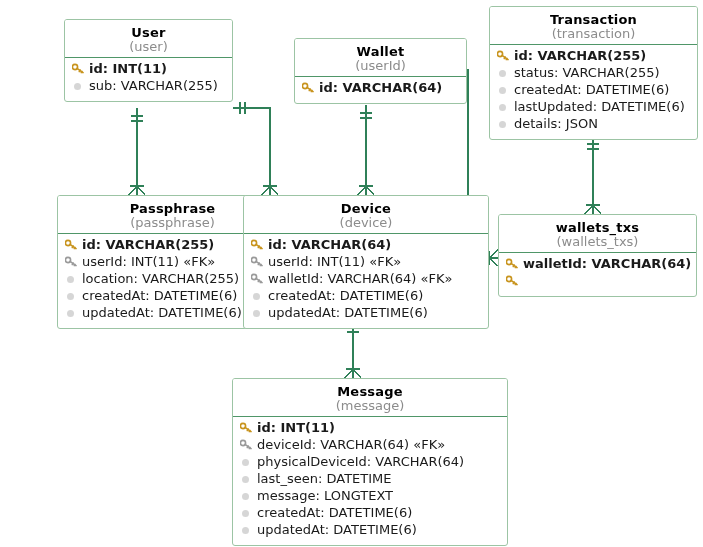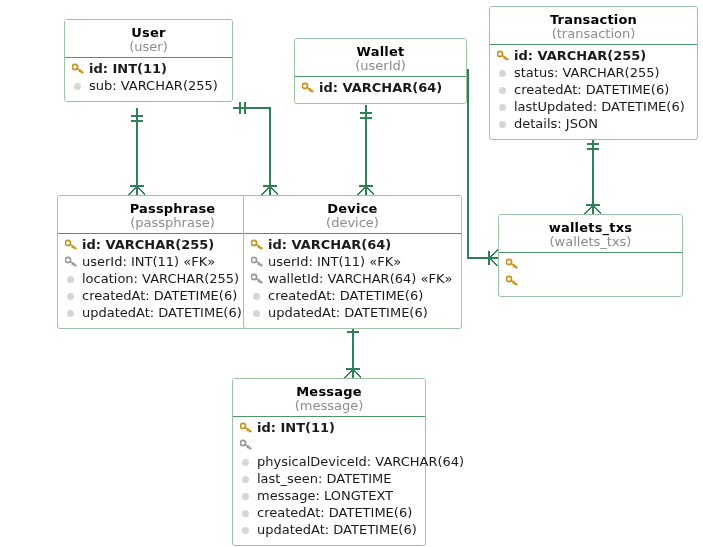--- a/index.html
+++ b/index.html
@@ -266,21 +266,21 @@
           <div class="attr">
             <span class="marker dot"></span>
             <span class="attr-text">createdAt: DATETIME(6)</span>
           </div>
           <div class="attr">
             <span class="marker dot"></span>
             <span class="attr-text">updatedAt: DATETIME(6)</span>
           </div>
         </div>
       </div>
-      <div class="entity" style="left: 243px; top: 195px; width: 219px;">
+      <div class="entity" style="left: 243px; top: 195px; width: 246px;">
         <div class="ent-header">
           <div class="ent-title">Device</div>
           <div class="ent-sub">(device)</div>
         </div>
         <div class="ent-body">
           <div class="attr pk">
             <span class="marker key">
               <svg width="12" height="11" viewBox="0 0 12 11">
                 <circle cx="3" cy="4" r="2.6" fill="none" stroke="#c8941e" stroke-width="1.6"></circle>
                 <path d="M5 5.4 L11 9.6" stroke="#c8941e" stroke-width="1.7" stroke-linecap="round"></path>
@@ -315,49 +315,50 @@
           <div class="attr">
             <span class="marker dot"></span>
             <span class="attr-text">createdAt: DATETIME(6)</span>
           </div>
           <div class="attr">
             <span class="marker dot"></span>
             <span class="attr-text">updatedAt: DATETIME(6)</span>
           </div>
         </div>
       </div>
-      <div class="entity" style="left: 498px; top: 214px; width: 185px;">
+      <div class="entity" style="left: 498px; top: 214px; width: 199px;">
         <div class="ent-header">
           <div class="ent-title">wallets_txs</div>
           <div class="ent-sub">(wallets_txs)</div>
         </div>
         <div class="ent-body">
           <div class="attr pk">
             <span class="marker key">
               <svg width="12" height="11" viewBox="0 0 12 11">
                 <circle cx="3" cy="4" r="2.6" fill="none" stroke="#c8941e" stroke-width="1.6"></circle>
                 <path d="M5 5.4 L11 9.6" stroke="#c8941e" stroke-width="1.7" stroke-linecap="round"></path>
                 <path d="M8.2 7.0 L7.2 8.6" stroke="#c8941e" stroke-width="1.5" stroke-linecap="round"></path>
                 <path d="M10.0 8.3 L9.2 9.6" stroke="#c8941e" stroke-width="1.5" stroke-linecap="round"></path>
               </svg>
             </span>
-          </div>
-          <div class="attr pk">
-            <span class="marker key">
-              <svg width="12" height="11" viewBox="0 0 12 11">
-                <circle cx="3" cy="4" r="2.6" fill="none" stroke="#c8941e" stroke-width="1.6"></circle>
-                <path d="M5 5.4 L11 9.6" stroke="#c8941e" stroke-width="1.7" stroke-linecap="round"></path>
-                <path d="M8.2 7.0 L7.2 8.6" stroke="#c8941e" stroke-width="1.5" stroke-linecap="round"></path>
-                <path d="M10.0 8.3 L9.2 9.6" stroke="#c8941e" stroke-width="1.5" stroke-linecap="round"></path>
-              </svg>
-            </span>
-          </div>
-        </div>
-      </div>
-      <div class="entity" style="left: 232px; top: 378px; width: 194px;">
+            <span class="attr-text">walletId: VARCHAR(64)</span>
+          </div>
+          <div class="attr pk">
+            <span class="marker key">
+              <svg width="12" height="11" viewBox="0 0 12 11">
+                <circle cx="3" cy="4" r="2.6" fill="none" stroke="#c8941e" stroke-width="1.6"></circle>
+                <path d="M5 5.4 L11 9.6" stroke="#c8941e" stroke-width="1.7" stroke-linecap="round"></path>
+                <path d="M8.2 7.0 L7.2 8.6" stroke="#c8941e" stroke-width="1.5" stroke-linecap="round"></path>
+                <path d="M10.0 8.3 L9.2 9.6" stroke="#c8941e" stroke-width="1.5" stroke-linecap="round"></path>
+              </svg>
+            </span>
+          </div>
+        </div>
+      </div>
+      <div class="entity" style="left: 232px; top: 378px; width: 276px;">
         <div class="ent-header">
           <div class="ent-title">Message</div>
           <div class="ent-sub">(message)</div>
         </div>
         <div class="ent-body">
           <div class="attr pk">
             <span class="marker key">
               <svg width="12" height="11" viewBox="0 0 12 11">
                 <circle cx="3" cy="4" r="2.6" fill="none" stroke="#c8941e" stroke-width="1.6"></circle>
                 <path d="M5 5.4 L11 9.6" stroke="#c8941e" stroke-width="1.7" stroke-linecap="round"></path>
@@ -369,20 +370,21 @@
           </div>
           <div class="attr">
             <span class="marker key">
               <svg width="12" height="11" viewBox="0 0 12 11">
                 <circle cx="3" cy="4" r="2.6" fill="none" stroke="#9a9a9a" stroke-width="1.6"></circle>
                 <path d="M5 5.4 L11 9.6" stroke="#9a9a9a" stroke-width="1.7" stroke-linecap="round"></path>
                 <path d="M8.2 7.0 L7.2 8.6" stroke="#9a9a9a" stroke-width="1.5" stroke-linecap="round"></path>
                 <path d="M10.0 8.3 L9.2 9.6" stroke="#9a9a9a" stroke-width="1.5" stroke-linecap="round"></path>
               </svg>
             </span>
+            <span class="attr-text">deviceId: VARCHAR(64) «FK»</span>
           </div>
           <div class="attr">
             <span class="marker dot"></span>
             <span class="attr-text">physicalDeviceId: VARCHAR(64)</span>
           </div>
           <div class="attr">
             <span class="marker dot"></span>
             <span class="attr-text">last_seen: DATETIME</span>
           </div>
           <div class="attr">

